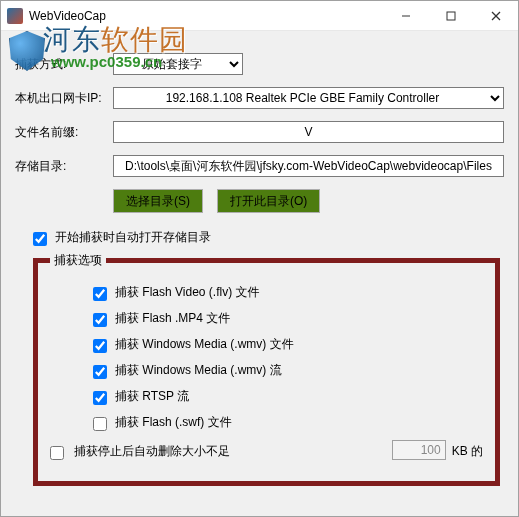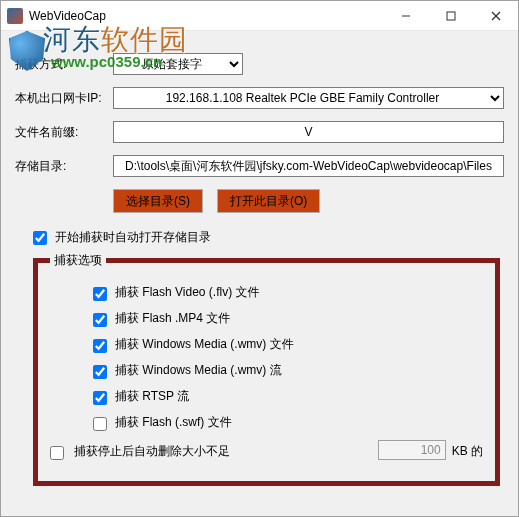--- a/index.html
+++ b/index.html
@@ -91,36 +91,36 @@
     border: 1px solid #7a7a7a;
     padding: 2px 4px;
     font: inherit;
     text-align: center;
   }
   .combo { appearance: auto; }
   .combo.narrow { width: 130px; flex: 0 0 130px; }
   .btn {
     height: 24px;
     min-width: 86px;
-    background: #c2410c;
+    background: #4d7c0f;
     border: 1px solid #adadad;
     font: inherit;
     padding: 0 12px;
     cursor: pointer;
   }
   .btn-row {
     display:flex;
     gap: 14px;
     margin-left: 98px;
     margin-bottom: 10px;
   }
 
   .auto-open {
     margin: 6px 0 6px 18px;
-    display:flex; align-items:center; gap:4px;
+    display:flex; align-items:flex-end; gap:4px;
   }
 
   fieldset.capture {
     border: 5px solid #7f1d1d;
     margin: 0 4px 18px 18px;
     padding: 6px 12px 12px 12px;
   }
   fieldset.capture legend {
     padding: 0 4px;
   }
@@ -131,21 +131,21 @@
     margin: 9px 0;
     padding-left: 43px;
   }
   .kb-row {
     display:flex;
     align-items:flex-end;
     gap:6px;
     margin: 9px 0;
   }
   .kb-row input[type="text"] {
-    width: 68px; height:20px;
+    width: 54px; height:20px;
     border:1px solid #a0a0a0;
     background:#f4f4f4;
     color:#888;
     text-align:right;
     padding: 0 4px;
     margin-left:auto;
     font: inherit;
   }
   input[type="checkbox"] { width:14px; height:14px; margin:0 4px 0 0; }
 </style>

